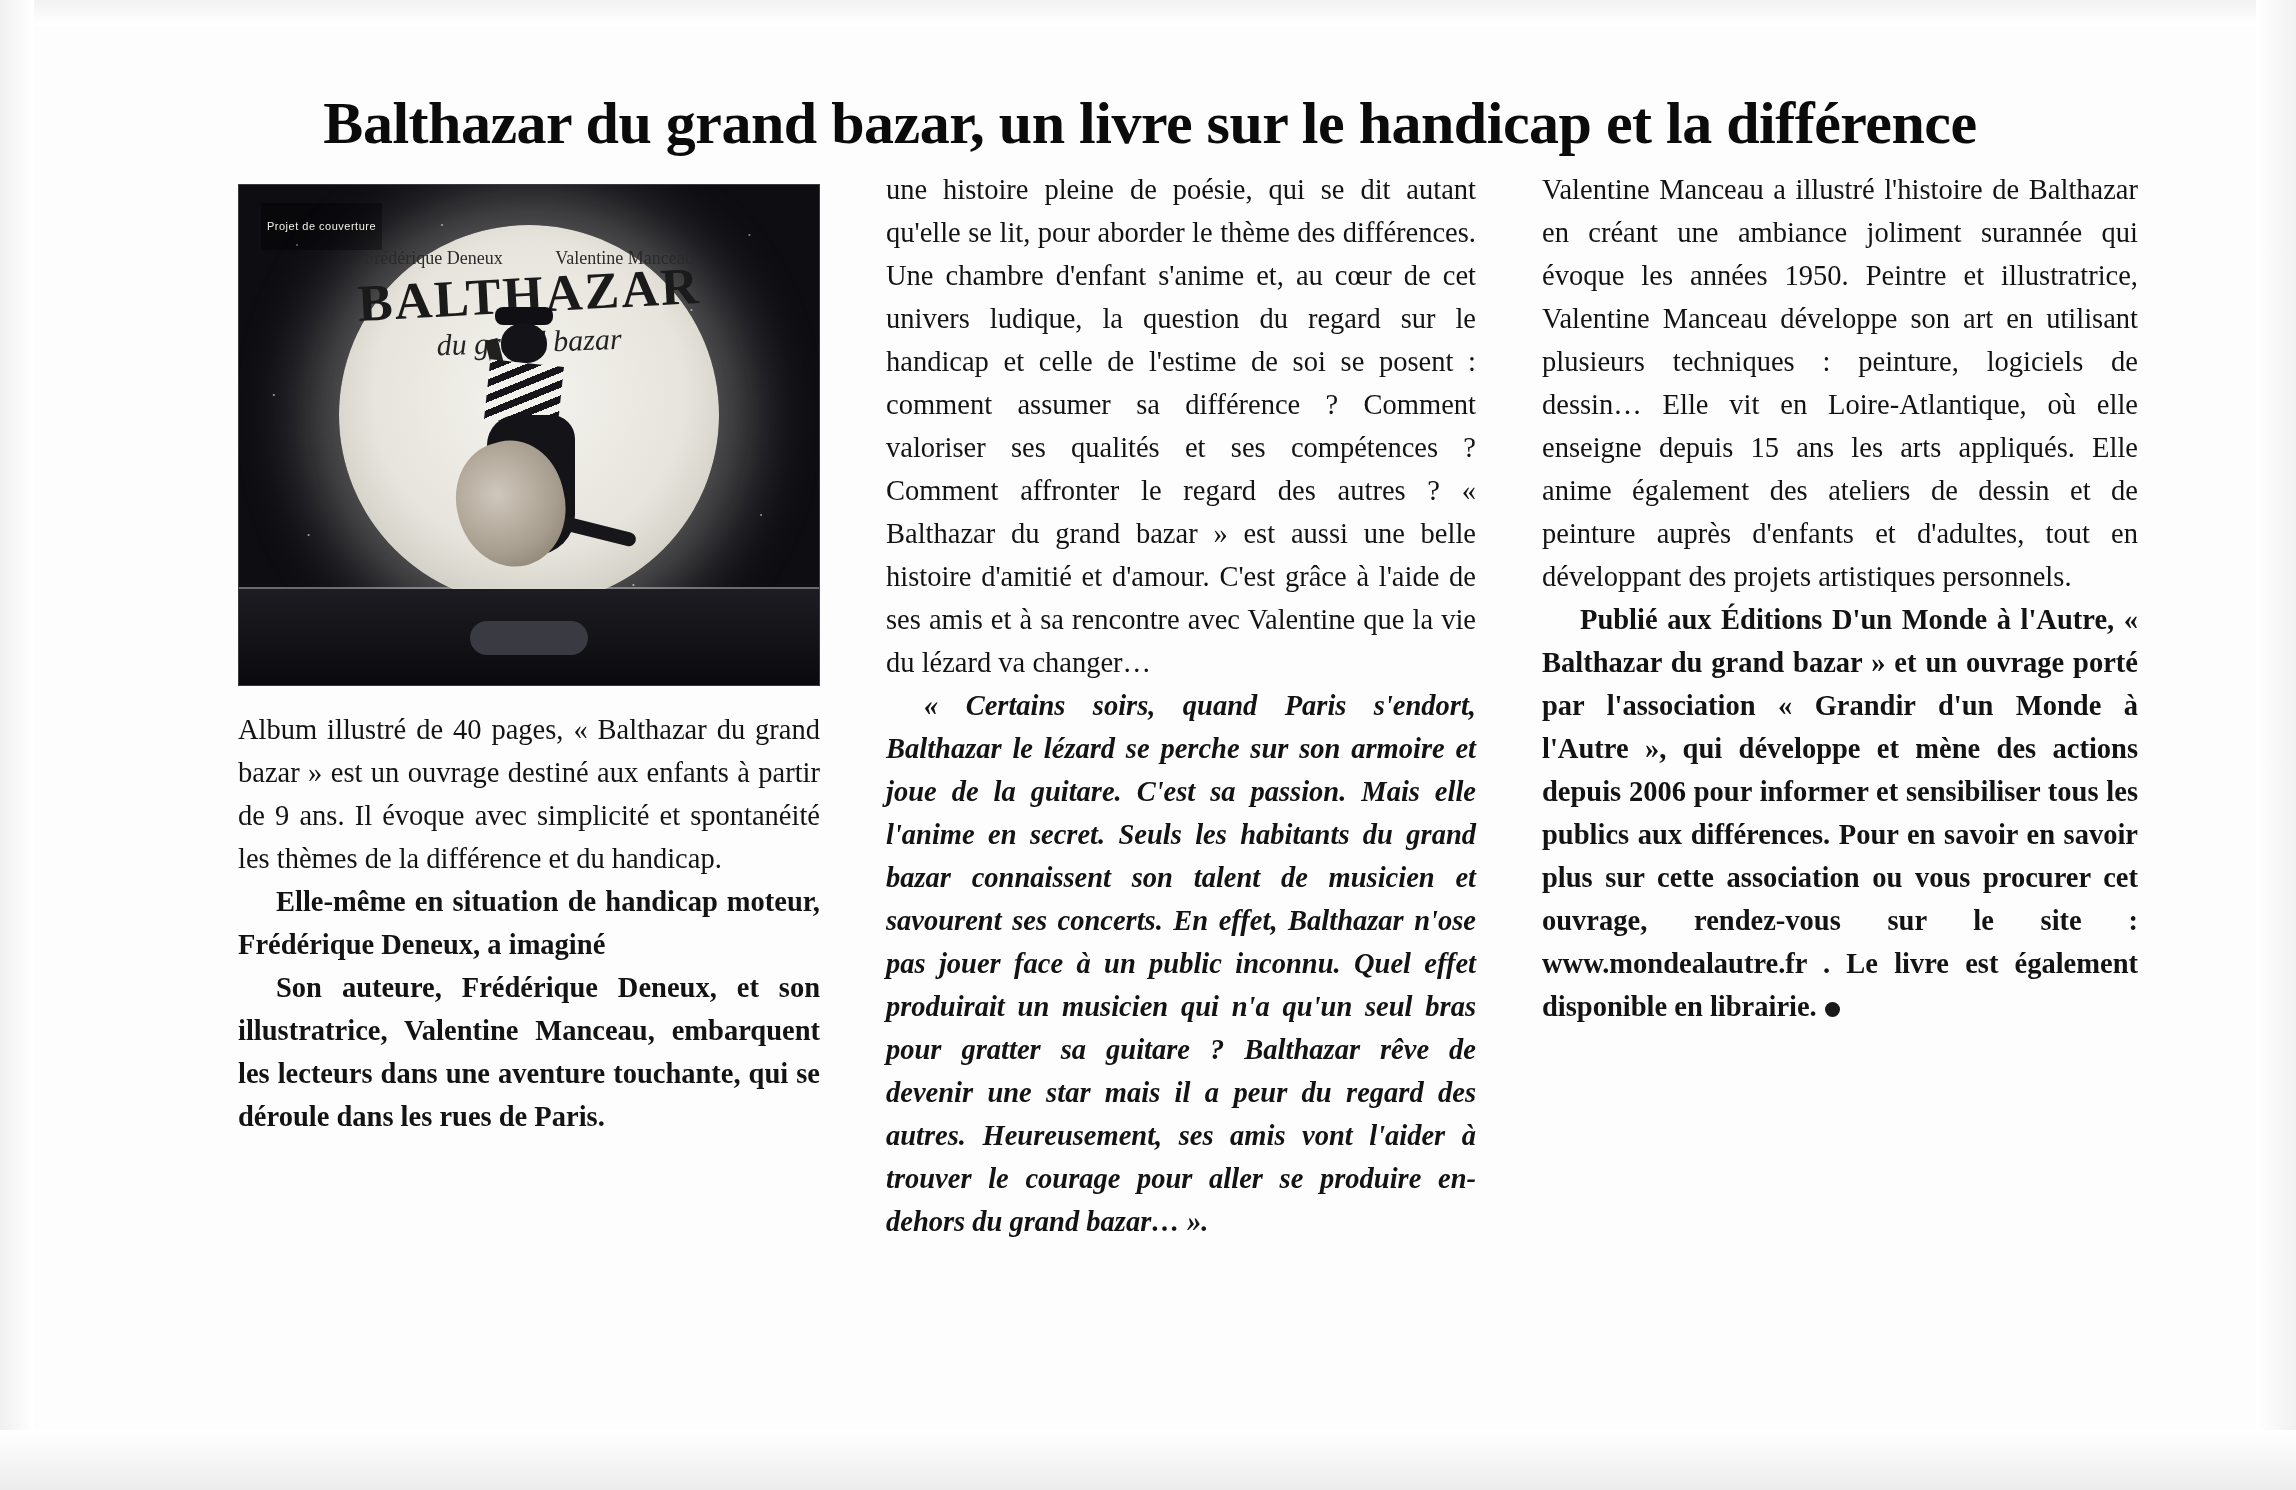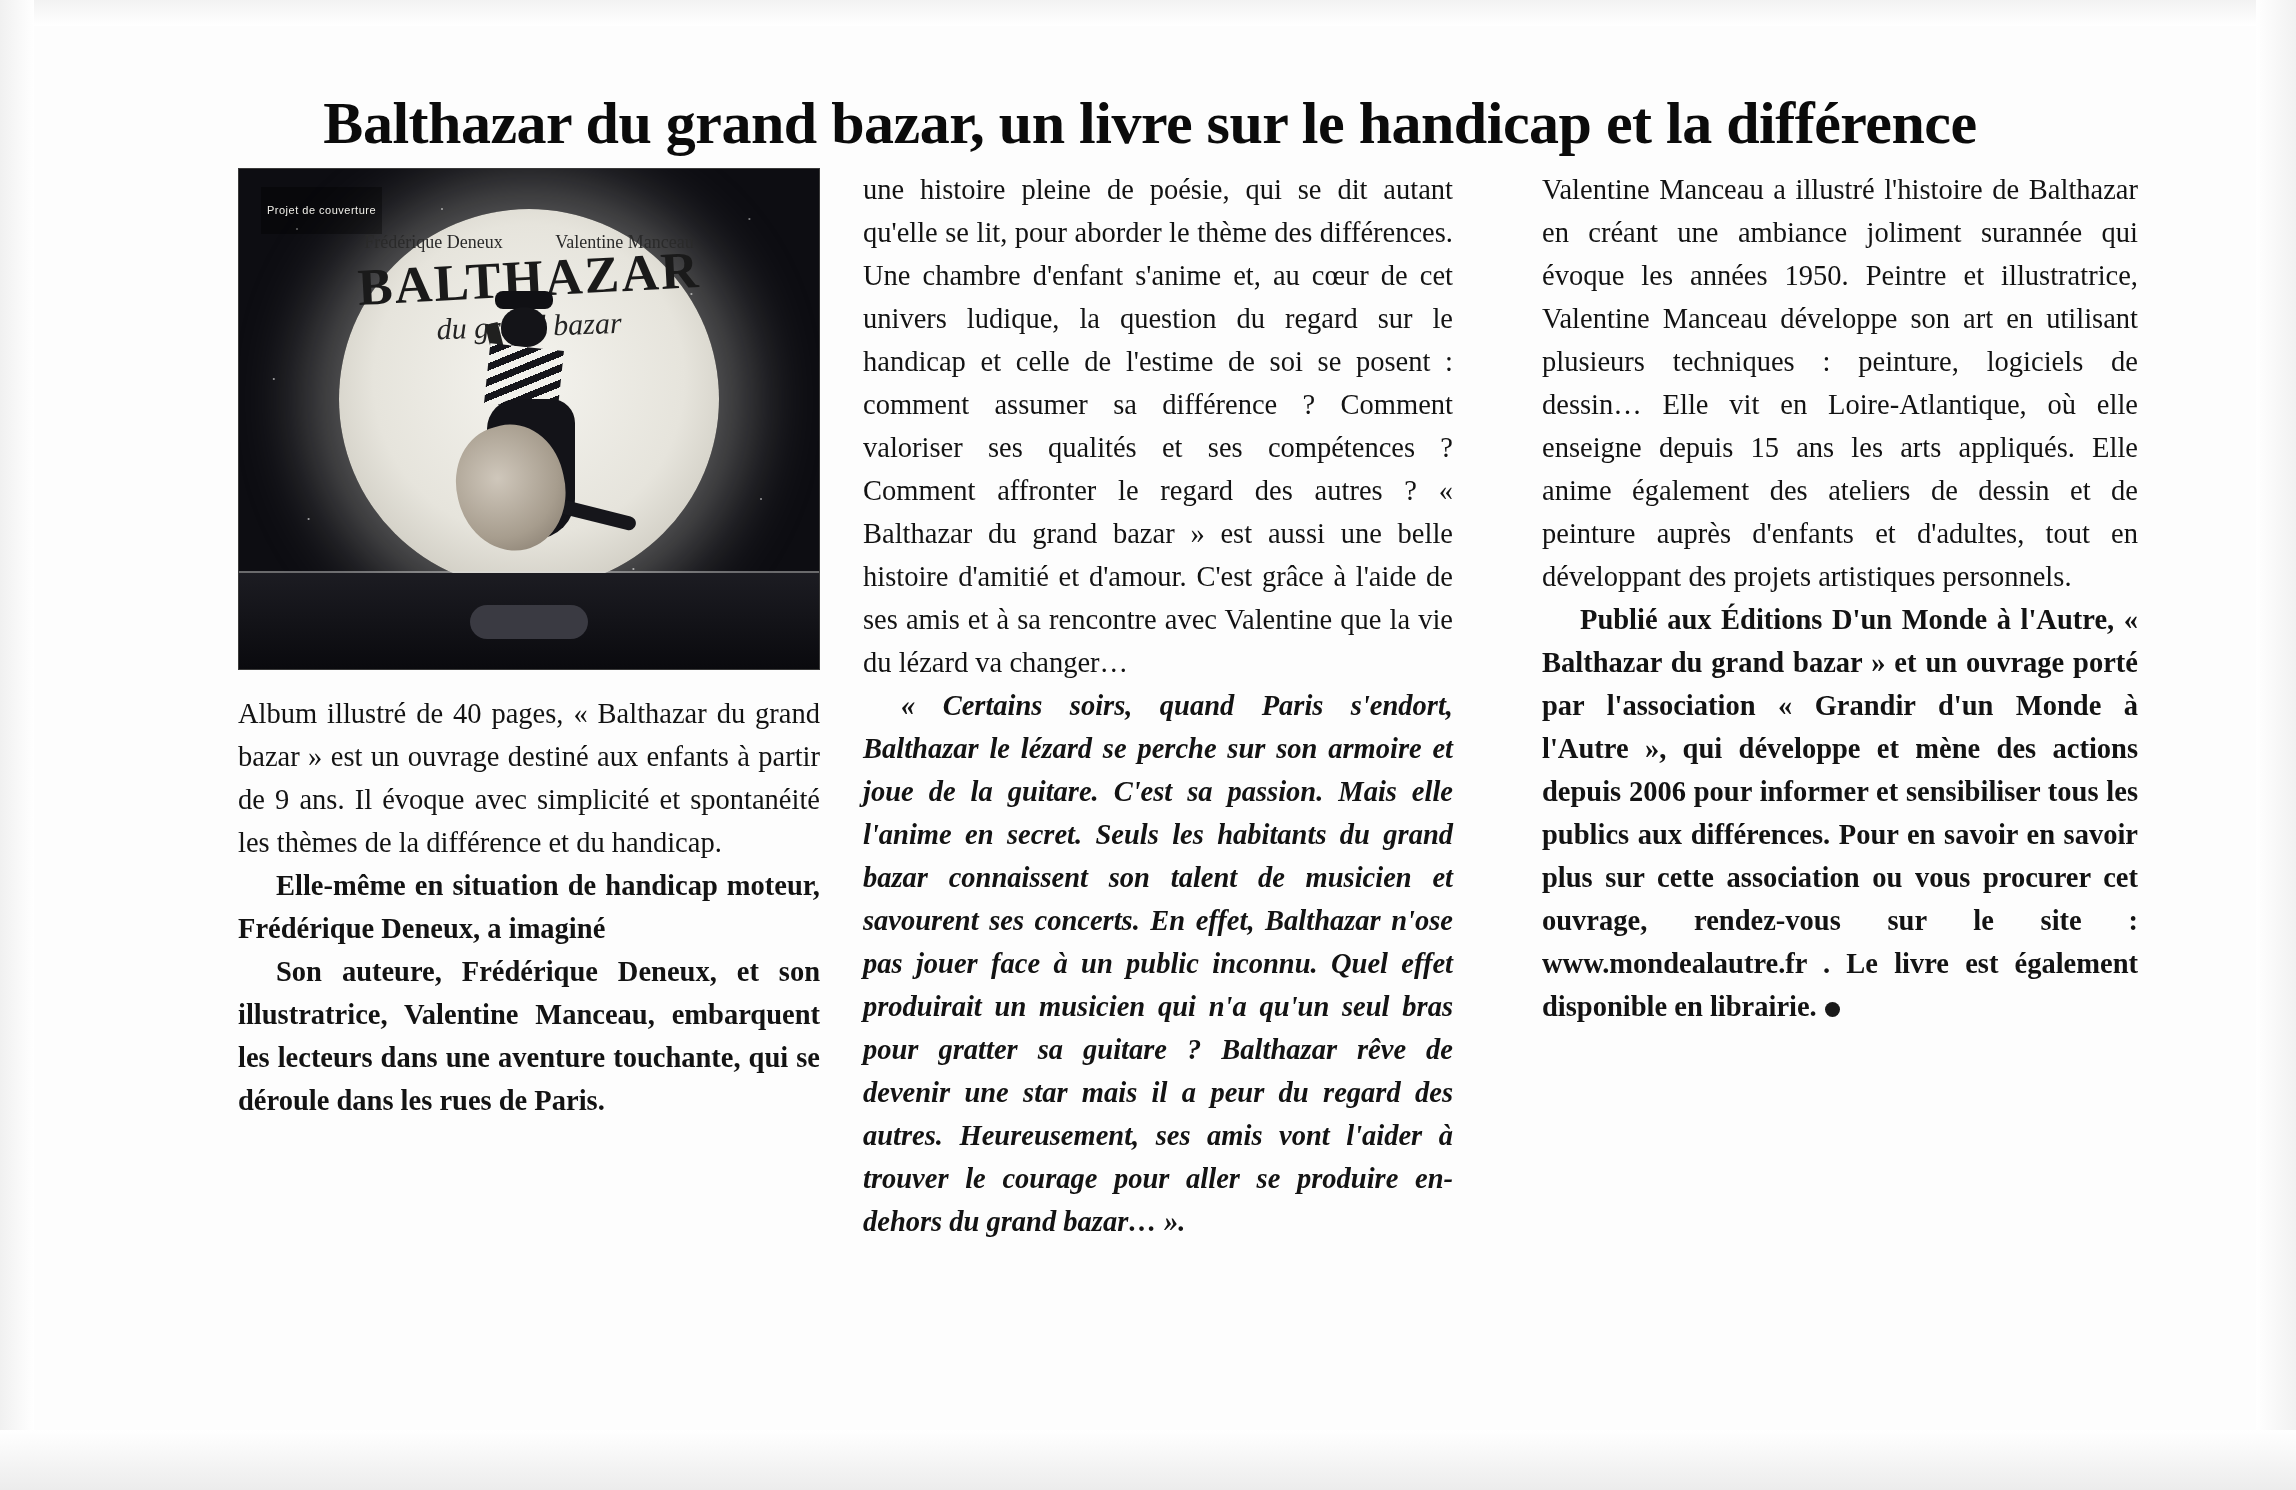--- a/index.html
+++ b/index.html
@@ -81,22 +81,22 @@
     hyphens: manual;
     color: #131313;
   }
   .col p {
     margin: 0;
   }
   .col p + p {
     text-indent: 38px;
     font-weight: bold;
   }
-  .col1 { left: 0;    width: 582px; }
-  .col2 { left: 625px; width: 590px; }
+  .col1 { left: 0;    width: 582px; margin-top: 16px; }
+  .col2 { left: 648px; width: 590px; }
   .col3 { left: 1304px; width: 596px; }
 
   .cover {
     width: 582px;
     height: 502px;
     margin-bottom: 22px;
     position: relative;
     background: #0d0d12;
     overflow: hidden;
     border: 1px solid #3a3a3a;

